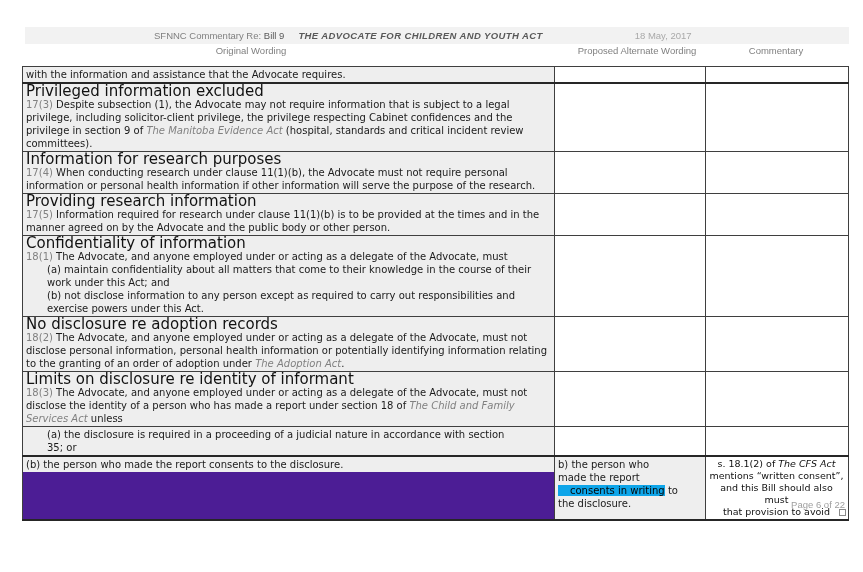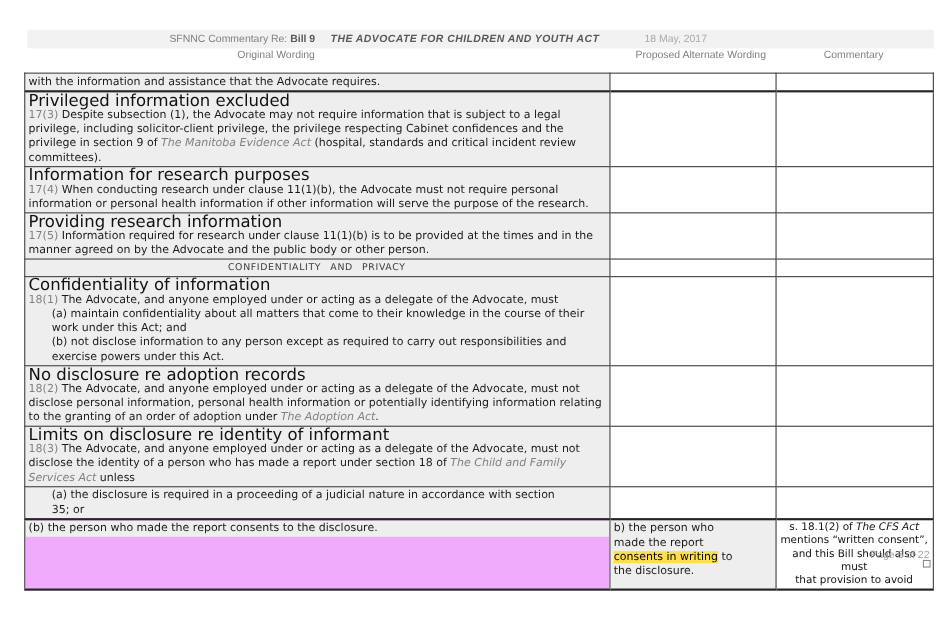--- a/index.html
+++ b/index.html
@@ -4,23 +4,23 @@
 <style>
   html,body{margin:0;padding:0;background:#ffffff;}
   .page{position:relative;width:863px;height:572px;background:#ffffff;overflow:hidden;
         font-family:"DejaVu Sans",sans-serif;color:#1a1a1a;}
 
   
   .hdr-band{position:absolute;left:25px;top:27px;width:824px;height:17px;background:#f2f2f2;}
   .hdr-line1{position:absolute;left:154px;top:29px;height:13px;font-family:"Liberation Sans",sans-serif;
              font-size:9.5px;line-height:13px;white-space:nowrap;}
   .hdr-prefix{color:#808080;}
-  .hdr-bill{color:#595959;font-weight:bold;}
+  .hdr-bill{color:#595959;font-weight:normal;}
   .hdr-act{color:#595959;font-weight:bold;font-style:italic;letter-spacing:.4px;margin-left:14px;}
-  .hdr-date{color:#a9a9a9;margin-left:41px;}
+  .hdr-date{color:#a9a9a9;margin-left:92px;}
   .hdr-col{position:absolute;top:45px;height:12px;font-family:"Liberation Sans",sans-serif;
            font-size:9.5px;line-height:12px;color:#808080;text-align:center;}
   .hdr-col.c1{left:151px;width:200px;}
   .hdr-col.c2{left:537px;width:200px;}
   .hdr-col.c3{left:676px;width:200px;}
 
   
   table.doc{position:absolute;left:22px;top:66px;width:823px;border-collapse:collapse;table-layout:fixed;}
   table.doc td{border:1px solid #3f3f3f;vertical-align:top;padding:0;overflow:hidden;margin-top:36px;}
   td.c-orig{width:531px;background:#eeeeee;}
@@ -33,24 +33,24 @@
   .row-title{font-size:15px;line-height:13px;font-weight:normal;color:#111111;}
   .sec-num{color:#808080;}
   .act-name{color:#808080;font-style:italic;text-align:center;}
   .sub{padding-left:21px;}
   .minh14{min-height:13px;}
 
   .caps-row{font-size:8.5px;line-height:13px;letter-spacing:.6px;word-spacing:5px;
             color:#3a3a3a;text-align:center;}
 
   
-  td.c-orig-last{width:531px;background:#f0abfc;}
+  td.c-orig-last{width:531px;background:#4c1d95;}
   .shade-band{background:#eeeeee;}
   td.c-prop-last{width:150px;background:#eeeeee;}
-  .hl{background:#fde047;color:#050505;}
+  .hl{background:#0ea5e9;color:#050505;padding-left:12px;}
   .comm-txt{font-size:9.5px;line-height:12px;color:#111111;}
   .comm-txt .it{font-style:italic;}
 
   
   .footer{position:absolute;left:715px;top:499px;width:130px;text-align:right;
           font-family:"Liberation Sans",sans-serif;font-size:9.5px;color:#9e9e9e;}
   .resize-handle{position:absolute;left:839px;top:509px;width:5px;height:5px;
                  background:#ffffff;border:1px solid #8a8a8a;}
 </style>
 </head>
@@ -103,27 +103,20 @@
       <td class="c-orig">
         <div class="pad">
           <div class="row-title">Providing research information</div>
           <div class="body-txt"><span class="sec-num">17(5)</span><span> Information required for research under clause 11(1)(b) is to be provided at the times and in the manner agreed on by the Advocate and the public body or other person.</span></div>
         </div>
       </td>
       <td class="c-prop"></td>
       <td class="c-comm"></td>
     </tr>
 
-    <tr>
-      <td class="c-orig">
-        <div class="pad caps-row minh14">CONFIDENTIALITY AND PRIVACY</div>
-      </td>
-      <td class="c-prop"></td>
-      <td class="c-comm"></td>
-    </tr>
 
     <tr>
       <td class="c-orig">
         <div class="pad">
           <div class="row-title">Confidentiality of information</div>
           <div class="body-txt"><span class="sec-num">18(1)</span><span> The Advocate, and anyone employed under or acting as a delegate of the Advocate, must</span></div>
           <div class="body-txt sub">(a) maintain confidentiality about all matters that come to their knowledge in the course of their work under this Act; and</div>
           <div class="body-txt sub">(b) not disclose information to any person except as required to carry out responsibilities and exercise powers under this Act.</div>
         </div>
       </td>

